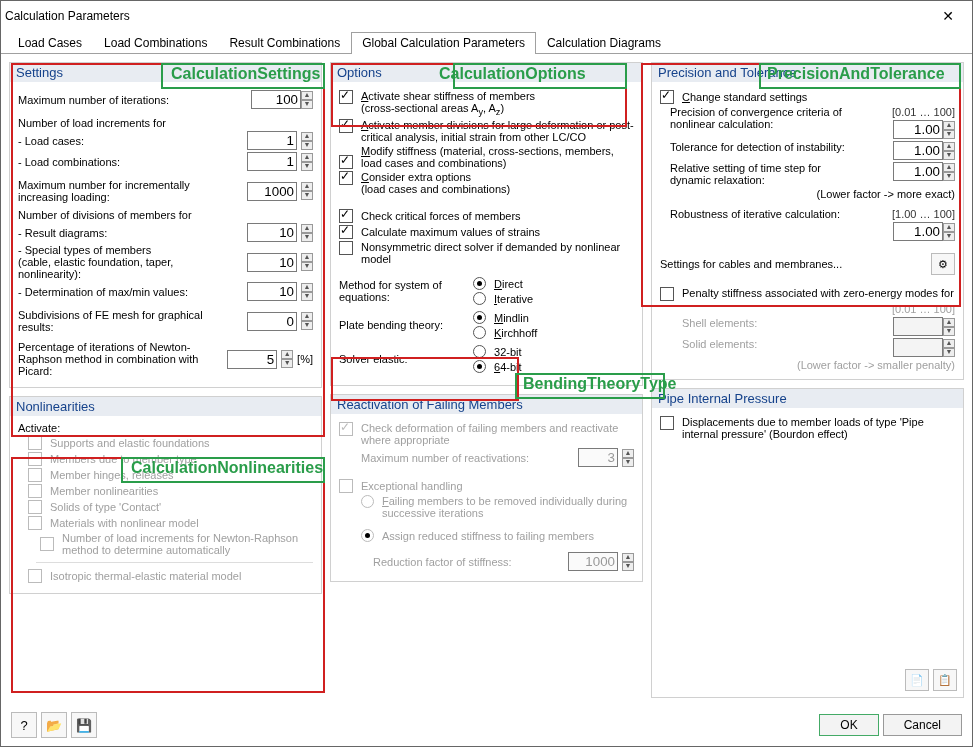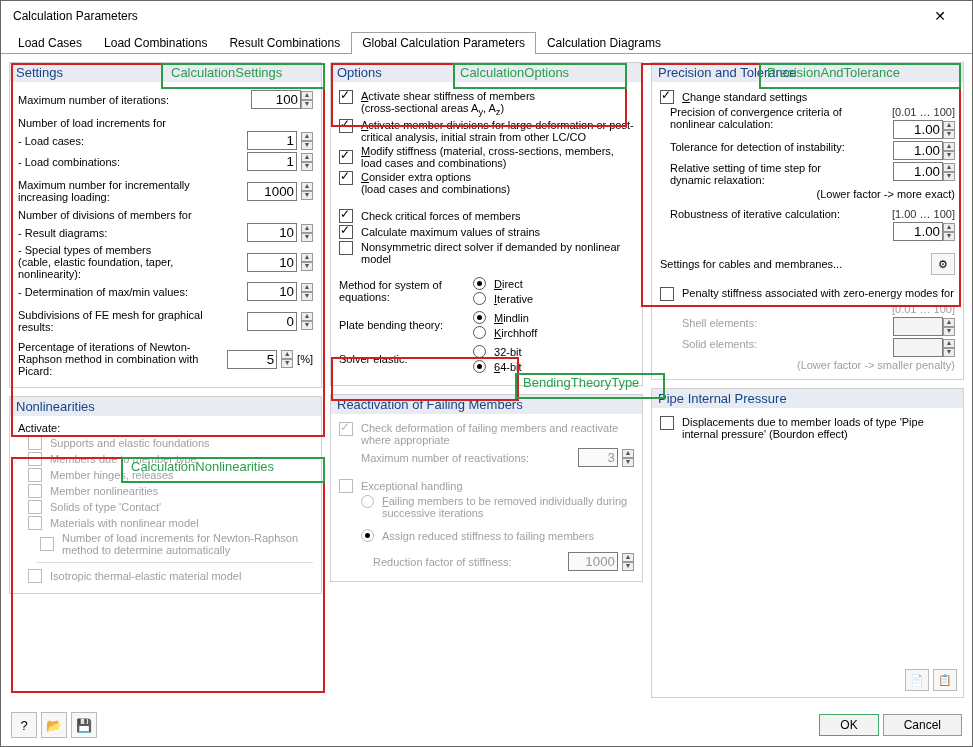--- a/index.html
+++ b/index.html
@@ -16,21 +16,21 @@
     border: 1px solid #666;
     box-sizing: border-box;
     display: flex;
     flex-direction: column;
     position: relative;
   }
   .titlebar {
     height: 30px;
     display: flex;
     align-items: center;
-    padding: 0 12px;
+    padding: 0 4px;
     font-size: 12px;
   }
   .titlebar .spacer { flex: 1; }
   .close-btn {
     width: 40px;
     height: 28px;
     display: flex;
     align-items: center;
     justify-content: center;
     font-size: 14px;
@@ -158,22 +158,23 @@
   }
   
   .hl-green {
     position: absolute;
     border: 2px solid #2a9d4a;
     pointer-events: none;
   }
   .hl-label {
     position: absolute;
     color: #2a9d4a;
-    font-size: 13px;
+    font-size: 16px;
     pointer-events: none;
+    font-weight: bold;
   }
   .footer {
     display:flex;
     align-items:center;
     padding:6px 10px 8px 10px;
     gap:4px;
     border-top: none;
   }
   .footer .spacer{flex:1;}
   .btn {
@@ -380,21 +381,21 @@
               <span class="chk checked"></span>
             <span>
               <span class="und">A</span>ctivate shear stiffness of members<br>
               <span>(cross-sectional areas A</span><sub>y</sub><span>, A</span><sub>z</sub><span>)</span>
             </span>
           </div>
           <div class="row" style="align-items:flex-start;">
               <span class="chk checked"></span>
               <span><span class="und">A</span>ctivate member divisions for large deformation or post-critical analysis, initial strain from other LC/CO</span>
             </div>
-          <div class="row" style="align-items:center;">
+          <div class="row" style="align-items:flex-end;">
               <span class="chk checked"></span>
               <span><span class="und">M</span>odify stiffness (material, cross-sections, members, load cases and combinations)</span>
             </div>
           <div class="row" style="align-items:flex-start;">
               <span class="chk checked"></span>
               <span style="white-space:pre-line"><span class="und">C</span>onsider extra options
 (load cases and combinations)</span>
             </div>
           <div style="height:10px"></div>
           <div class="row">
@@ -621,21 +622,21 @@
   <div class="hl-red" style="left:10px;top:62px;width:310px;height:370px;"></div>
   <div class="hl-red" style="left:10px;top:456px;width:310px;height:232px;"></div>
   <div class="hl-red" style="left:330px;top:62px;width:292px;height:60px;"></div>
   <div class="hl-red" style="left:330px;top:356px;width:184px;height:40px;"></div>
   <div class="hl-red" style="left:640px;top:62px;width:316px;height:240px;"></div>
 
   <div class="hl-green" style="left:160px;top:62px;width:160px;height:22px;"></div>
   <div class="hl-label" style="left:170px;top:64px;">CalculationSettings</div>
 
   <div class="hl-green" style="left:452px;top:62px;width:170px;height:22px;"></div>
-  <div class="hl-label" style="left:459px;top:64px;">CalculationOptions</div>
+  <div class="hl-label" style="left:438px;top:64px;">CalculationOptions</div>
 
   <div class="hl-green" style="left:758px;top:62px;width:198px;height:22px;"></div>
   <div class="hl-label" style="left:766px;top:64px;">PrecisionAndTolerance</div>
 
   <div class="hl-green" style="left:120px;top:456px;width:200px;height:22px;"></div>
   <div class="hl-label" style="left:130px;top:458px;">CalculationNonlinearities</div>
 
   <div class="hl-green" style="left:514px;top:372px;width:146px;height:22px;"></div>
   <div class="hl-label" style="left:522px;top:374px;">BendingTheoryType</div>
 </div>

